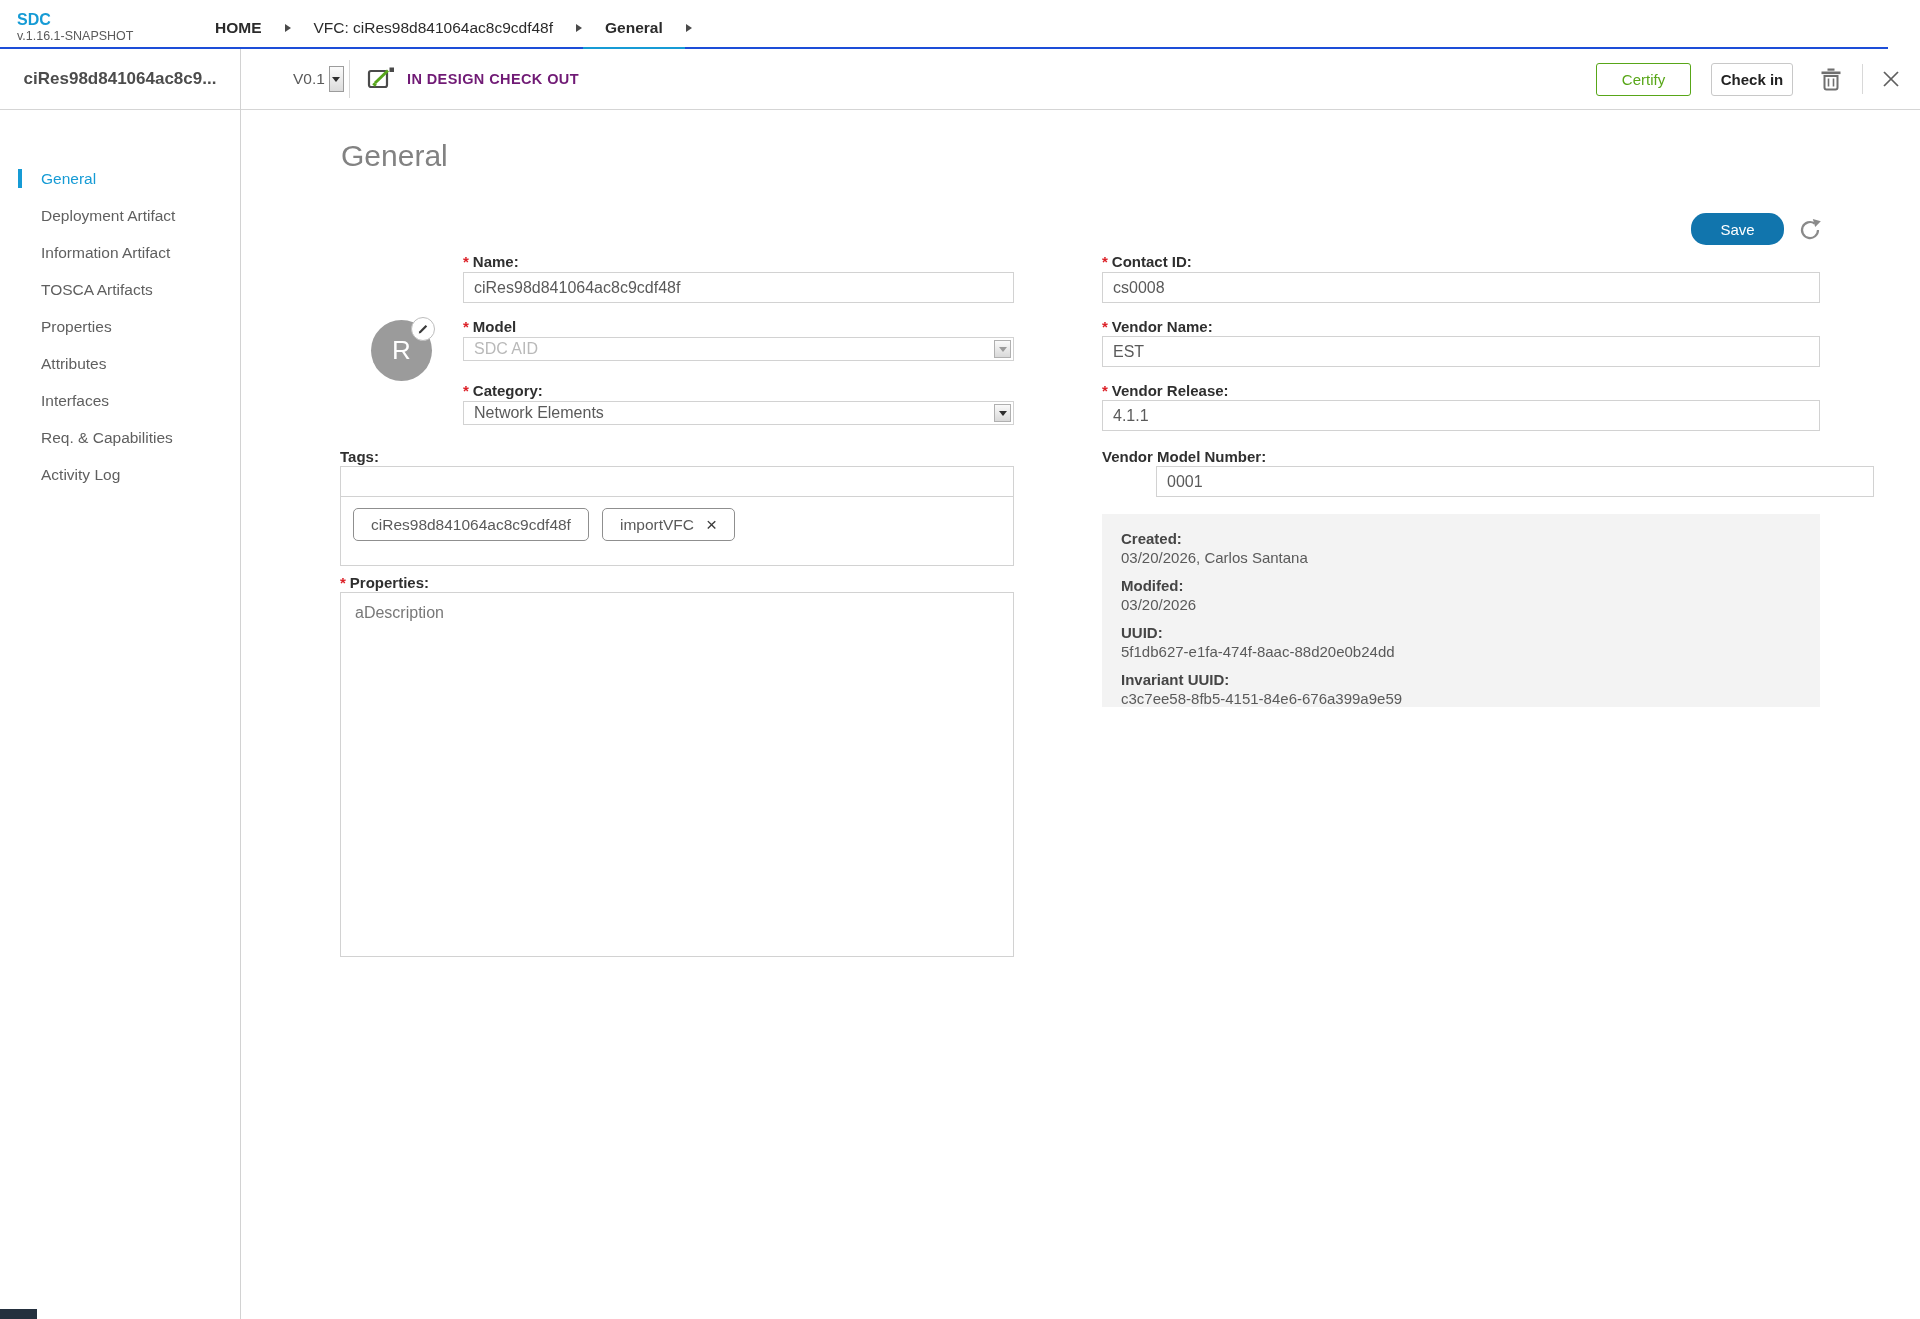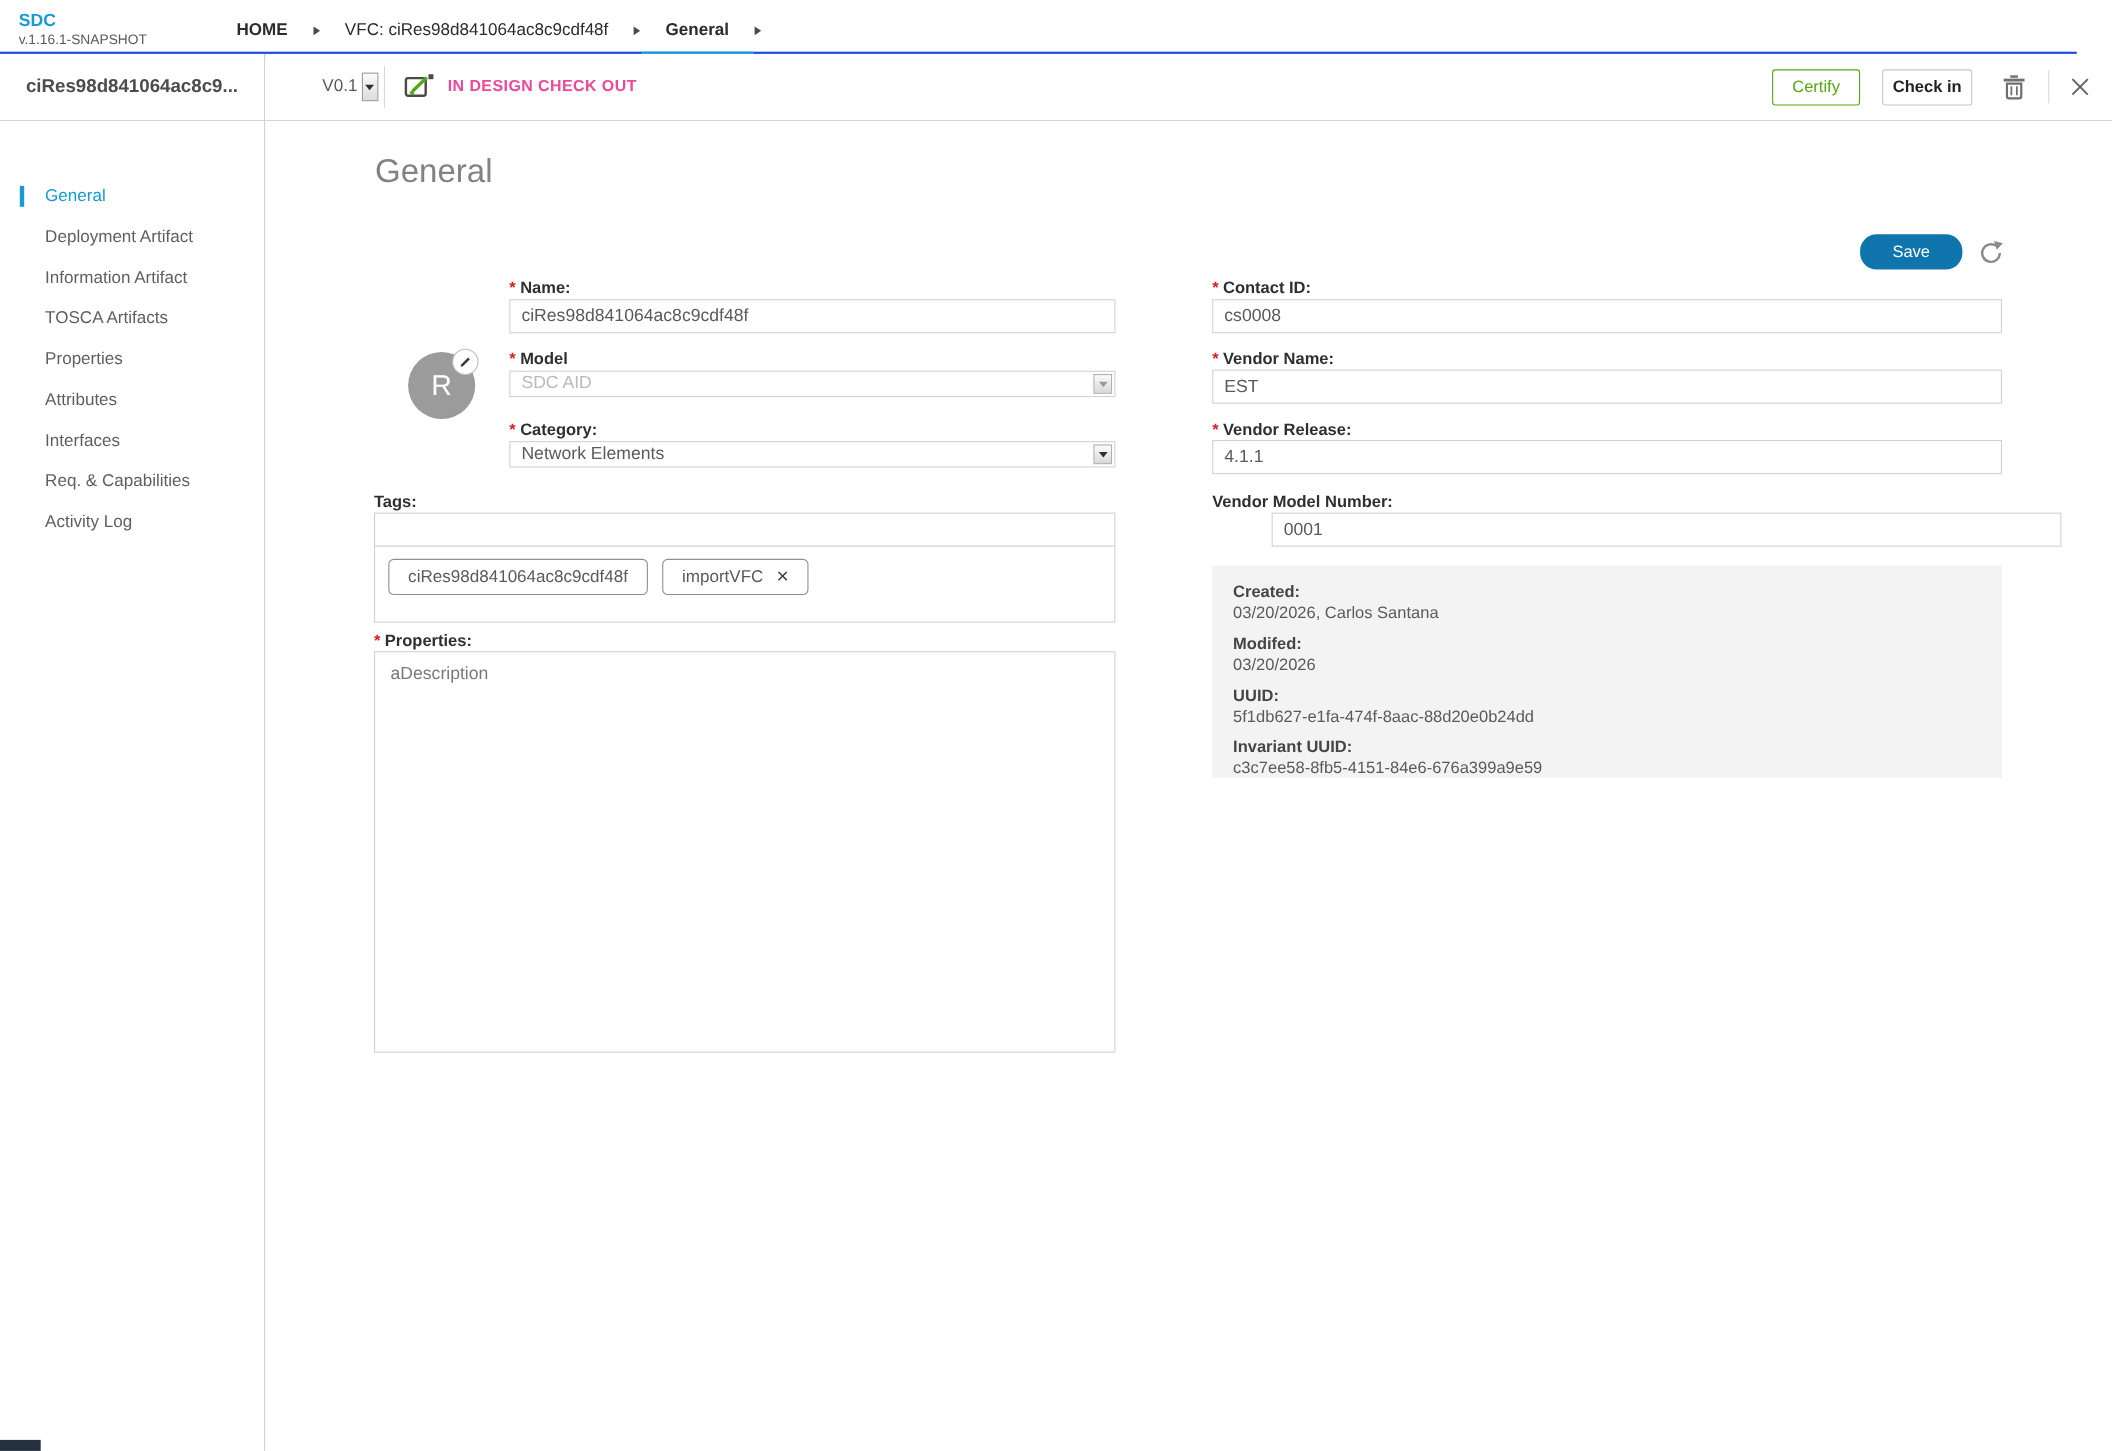--- a/index.html
+++ b/index.html
@@ -40,24 +40,24 @@
   #version-group { position:absolute; left:52px; top:0; height:60px; display:flex;
                    align-items:center; gap:4px; cursor:pointer; }
   #version-label { font-size:15.5px; color:#5a5a5a; }
   .mini-spin { width:15px; height:26px; background:linear-gradient(#fbfbfb,#dcdcdc);
                border:1px solid #9c9c9c; display:flex; align-items:center; justify-content:center; }
   .tri-down { width:0; height:0; border-left:4px solid transparent; border-right:4px solid transparent;
               border-top:5px solid #2e2e2e; }
   #tb-div1 { position:absolute; left:108px; top:11px; width:1px; height:38px; background:#d8d8d8; }
   #status-group { position:absolute; left:126px; top:0; height:60px; display:flex;
                   align-items:center; gap:11px; }
-  #status-text { font-size:14.5px; font-weight:bold; color:#ec4899; letter-spacing:.4px; }
+  #status-text { font-size:14.5px; font-weight:bold; color:#701a75; letter-spacing:.4px; }
   .btn { position:absolute; top:14px; height:33px; border-radius:3px; background:#fff;
          font-family:inherit; font-size:15px; cursor:pointer; }
-  #certify-btn { right:229px; width:80px; border:1px solid var(--certify_green,#58a618);
+  #certify-btn { right:229px; width:95px; border:1px solid var(--certify_green,#58a618);
                  color:var(--certify_green,#58a618); }
   #checkin-btn { right:127px; width:82px; border:1px solid #c8c8c8; color:#222;
                  font-weight:600; }
   #trash-btn { position:absolute; right:77px; top:18px; width:24px; height:24px;
                background:none; border:none; cursor:pointer; }
   #tb-div2 { position:absolute; right:57px; top:15px; width:1px; height:30px; background:#d8d8d8; }
   #close-btn { position:absolute; right:18px; top:20px; width:22px; height:22px;
                background:none; border:none; cursor:pointer; }
 
   

